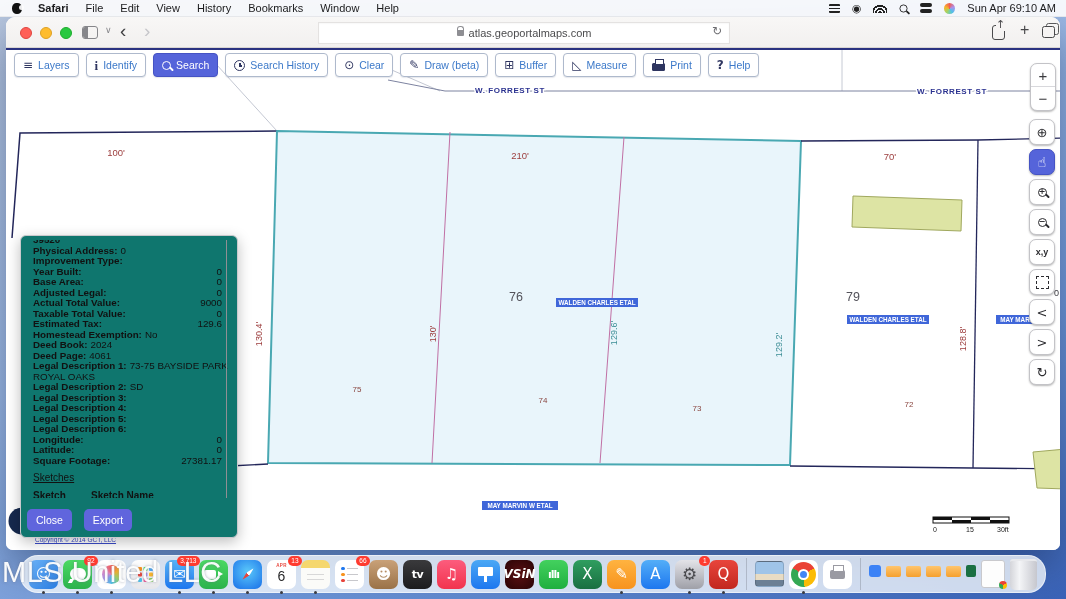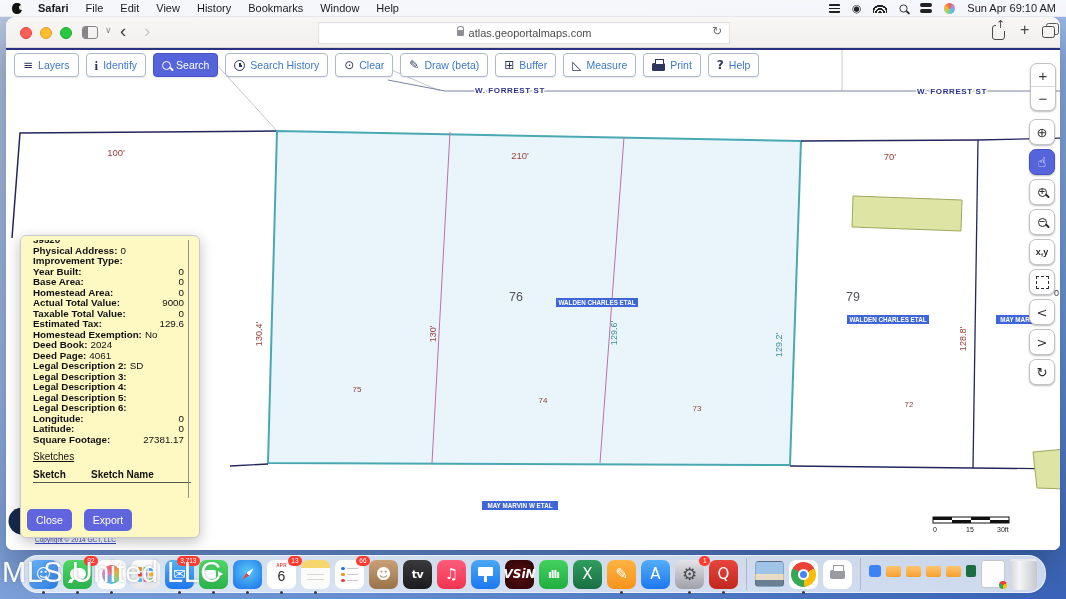--- a/index.html
+++ b/index.html
@@ -74,21 +74,21 @@
     display:flex;align-items:center;justify-content:center;font-family:"DejaVu Sans",sans-serif;font-size:13px;color:#2c2c30;
     box-shadow:0 1px 2px rgba(0,0,0,.28);z-index:8;cursor:pointer}
   .zoompill{position:absolute;left:1024px;top:46px;width:26px;background:#fff;border:1px solid #c3c3c7;border-radius:7px;
     box-shadow:0 1px 2px rgba(0,0,0,.28);z-index:8;overflow:hidden}
   .zoompill div{height:23px;display:flex;align-items:center;justify-content:center;font-size:15px;color:#3a3a3e;cursor:pointer}
   .zoompill div:first-child{border-bottom:1px solid #d8d8dc}
   .mtool.active{background:#5564da;border-color:#4553c4;color:#fff;font-size:14px;font-weight:bold}
   .mtool .xy{font-size:9px;font-weight:bold;font-family:"Liberation Sans",sans-serif}
   .marq{width:13px;height:13px;border:1.6px dashed #2c2c30}
   
-  .ipanel{position:absolute;left:14px;top:218px;width:180px;height:303px;background:#fef9c3;border:1px solid #c9c9cd;border-radius:6px;
+  .ipanel{position:absolute;left:14px;top:218px;width:218px;height:303px;background:#0f766e;border:1px solid #c9c9cd;border-radius:6px;
     box-shadow:0 4px 14px rgba(0,0,0,.25);z-index:7;font-family:"Liberation Sans",sans-serif}
   .pcontent{position:absolute;top:4px;left:12px;right:8px;height:258px;overflow:hidden;font-size:9.8px;line-height:10.5px;color:#111}
   .pcontent::after{content:"";position:absolute;right:2px;top:0;bottom:0;width:1px;background:#8f8f94}
   .partial{margin-top:-5px;font-weight:bold}
   .prow .plabel{font-weight:bold}
   .prow .pvalue{margin-left:3px}
   .prow.r{display:flex;justify-content:space-between}
   .prow.r .pvalue{margin-left:0;margin-right:7px}
   .sk-title{font-weight:normal;text-decoration:underline;margin-top:7px;font-size:10px}
   .sk-head{display:flex;margin-top:7px;font-weight:bold;border-bottom:1px solid #555;padding-bottom:2px;font-size:10px}
@@ -362,21 +362,21 @@
         </div>
           <div class="prow r">
           <span class="plabel">Year Built:</span>
             <span class="pvalue">0</span>
         </div>
           <div class="prow r">
           <span class="plabel">Base Area:</span>
             <span class="pvalue">0</span>
         </div>
           <div class="prow r">
-          <span class="plabel">Homestead Area:</span>
+          <span class="plabel">Adjusted Legal:</span>
             <span class="pvalue">0</span>
         </div>
           <div class="prow r">
           <span class="plabel">Actual Total Value:</span>
             <span class="pvalue">9000</span>
         </div>
           <div class="prow r">
           <span class="plabel">Taxable Total Value:</span>
             <span class="pvalue">0</span>
         </div>
@@ -385,20 +385,23 @@
             <span class="pvalue">129.6</span>
         </div>
           <div class="prow">
           <span class="plabel">Homestead Exemption:</span><span class="pvalue">No</span>
         </div>
           <div class="prow">
           <span class="plabel">Deed Book:</span><span class="pvalue">2024</span>
         </div>
           <div class="prow">
           <span class="plabel">Deed Page:</span><span class="pvalue">4061</span>
+        </div>
+          <div class="prow">
+          <span class="plabel">Legal Description 1:</span><span class="pvalue">73-75 BAYSIDE PARK ROYAL OAKS</span>
         </div>
           <div class="prow">
           <span class="plabel">Legal Description 2:</span><span class="pvalue">SD</span>
         </div>
           <div class="prow">
           <span class="plabel">Legal Description 3:</span><span class="pvalue"></span>
         </div>
           <div class="prow">
           <span class="plabel">Legal Description 4:</span><span class="pvalue"></span>
         </div>

